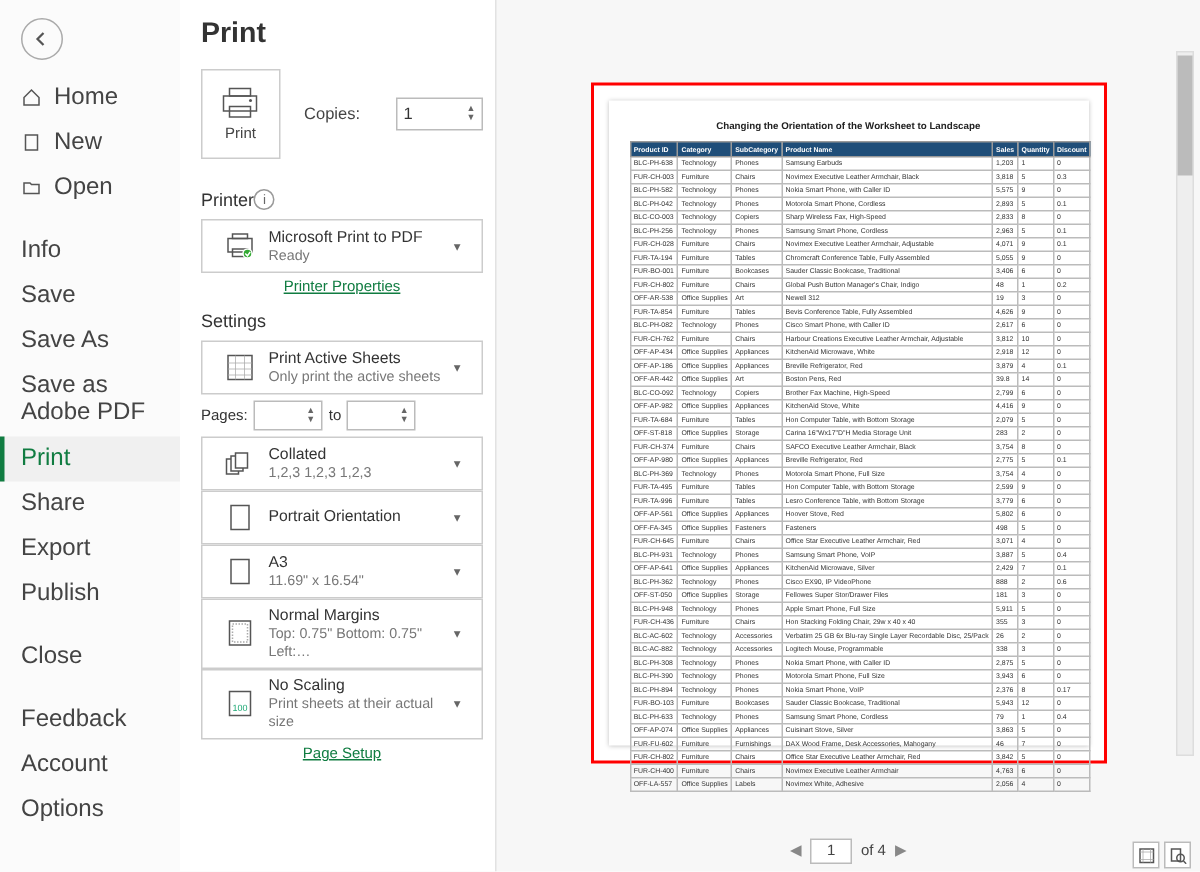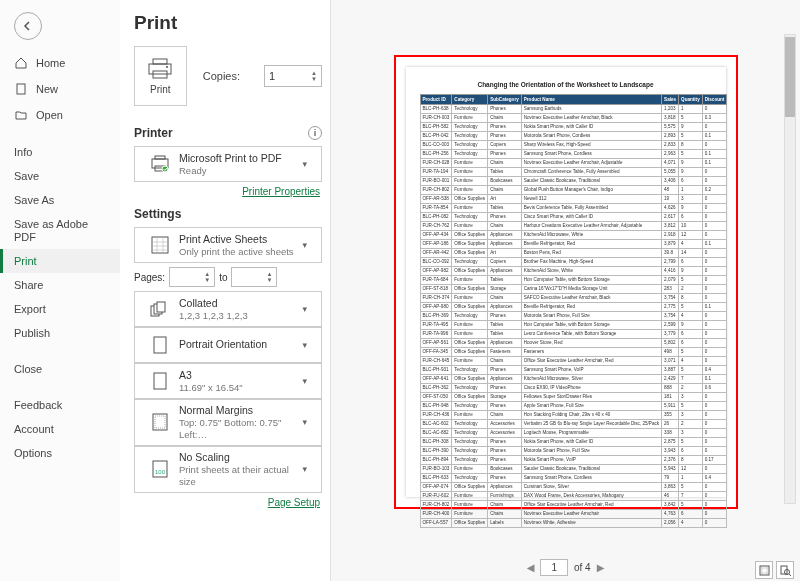--- a/index.html
+++ b/index.html
@@ -1,38 +1,38 @@
 <!DOCTYPE html>
 <html><head>
 <meta charset="utf-8">
 <style>
   *{box-sizing:border-box;margin:0;padding:0;font-family:'Segoe UI',Arial,sans-serif}
   body{width:800px;height:581px;background:#fff;overflow:hidden;display:flex;position:relative}
-  .sidebar{width:120px;height:100%;background:#fbfbfb;border-right:0;padding:8px 0;display:flex;flex-direction:column;font-size:11px;color:#444}
+  .sidebar{width:120px;height:100%;background:#fbfbfb;border-right:0;padding:8px 0;display:flex;flex-direction:column;font-size:16px;color:#444}
   .back-btn{width:28px;height:28px;border:1px solid #aaa;border-radius:50%;display:flex;align-items:center;justify-content:center;margin:4px 0 10px 14px;cursor:pointer}
   .side-item{display:flex;align-items:center;gap:8px;padding:6px 14px;cursor:pointer;color:#444}
   .side-item.sel{color:#107c41;border-left:3px solid #107c41;background:#f0f0f0;padding-left:11px}
   .side-item .ico{width:14px;height:14px;display:flex;align-items:center;justify-content:center}
   .side-sep{height:12px}
   .center{flex:0 0 208px;padding:12px 8px 12px 14px;background:#fff;display:flex;flex-direction:column;font-size:11px;color:#333;max-width:210px}
   .center h1{font-size:19px;font-weight:600;margin-bottom:12px;color:#333}
   .print-big{display:flex;flex-direction:column;align-items:center;justify-content:center;border:1px solid #ccc;width:56px;height:60px;gap:4px;font-size:10px;color:#444;cursor:pointer}
   .copies-row{display:flex;align-items:center;gap:8px;margin-bottom:10px}
   .copies-lbl{font-size:11px;color:#444}
   .spin{display:flex;align-items:center;border:1px solid #bbb;height:22px;width:58px;padding:0 4px;justify-content:space-between;background:#fff}
   .spin .arrows{display:flex;flex-direction:column;font-size:6px;line-height:6px;color:#666;cursor:pointer}
-  .sec-title{font-weight:700;font-size:12px;margin:10px 0 6px;color:#333;display:flex;align-items:center;justify-content:space-between}
+  .sec-title{font-weight:400;font-size:12px;margin:10px 0 6px;color:#333;display:flex;align-items:center;}
   .sec-title .info{width:14px;height:14px;border:1px solid #999;border-radius:50%;font-size:9px;display:flex;align-items:center;justify-content:center;color:#666;cursor:pointer}
   .dd{display:flex;align-items:center;border:1px solid #ccc;padding:4px 14px;gap:8px;cursor:pointer;background:#fff;min-height:36px}
   .dd .dd-ico{width:22px;height:22px;display:flex;align-items:center;justify-content:center;flex-shrink:0}
   .dd .dd-txt{flex:1;line-height:1.25}
   .dd .dd-txt .t1{font-size:10.5px;color:#333}
   .dd .dd-txt .t2{font-size:9.5px;color:#777}
   .dd .chev{font-size:9px;color:#666}
-  .link{text-align:right;font-size:10px;color:#107c41;text-decoration:underline;cursor:pointer;margin:4px 2px 0}
+  .link{text-align:center;font-size:10px;color:#107c41;text-decoration:underline;cursor:pointer;margin:4px 2px 0}
   .pages-row{display:flex;align-items:center;gap:4px;font-size:10px;margin:4px 0}
   .pages-row .spin{width:46px;height:20px}
   .preview{flex:1;background:#f7f7f7;display:flex;flex-direction:column;position:relative;border-left:1px solid #e2e2e2}
   .canvas-area{flex:1;display:flex;align-items:center;justify-content:center;position:relative;padding:20px 30px 10px}
   .redbox{border:2px solid red;padding:10px;background:#fff}
   .page{width:320px;height:430px;background:#fff;box-shadow:0 0 3px rgba(0,0,0,.25);padding:14px;display:flex;flex-direction:column;gap:6px}
   .doc-title{text-align:center;font-size:6.5px;font-weight:600;color:#222}
   .tbl{width:100%;border-collapse:collapse;font-size:4.6px}
   .tbl th{background:#1f4e79;color:#fff;padding:2px;font-weight:600;text-align:left;border:0.5px solid #999}
   .tbl td{border:0.5px solid #bbb;padding:1.5px 2px;color:#333;white-space:nowrap;overflow:hidden}

